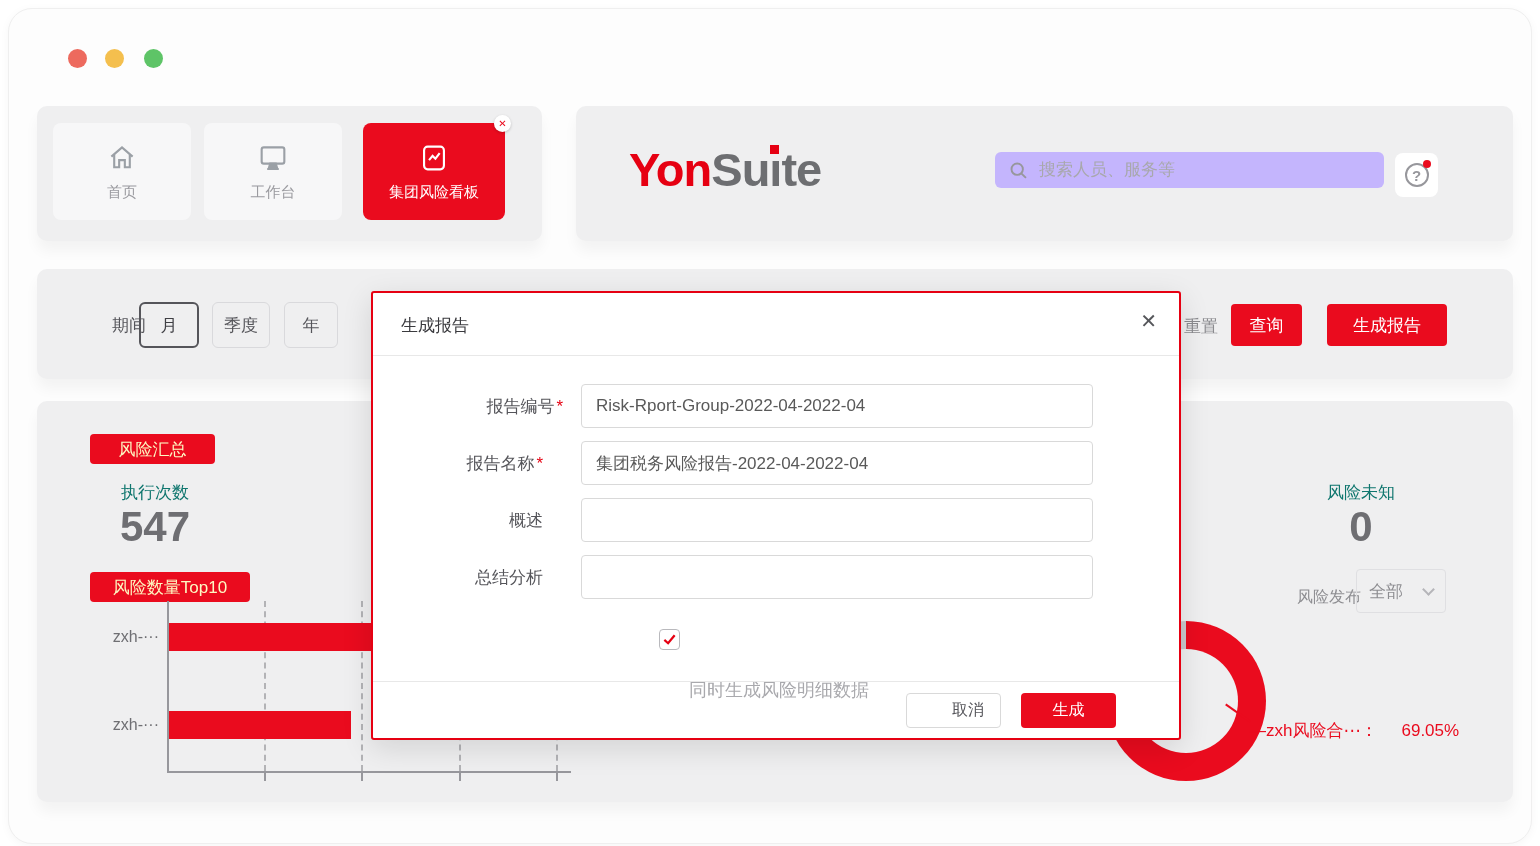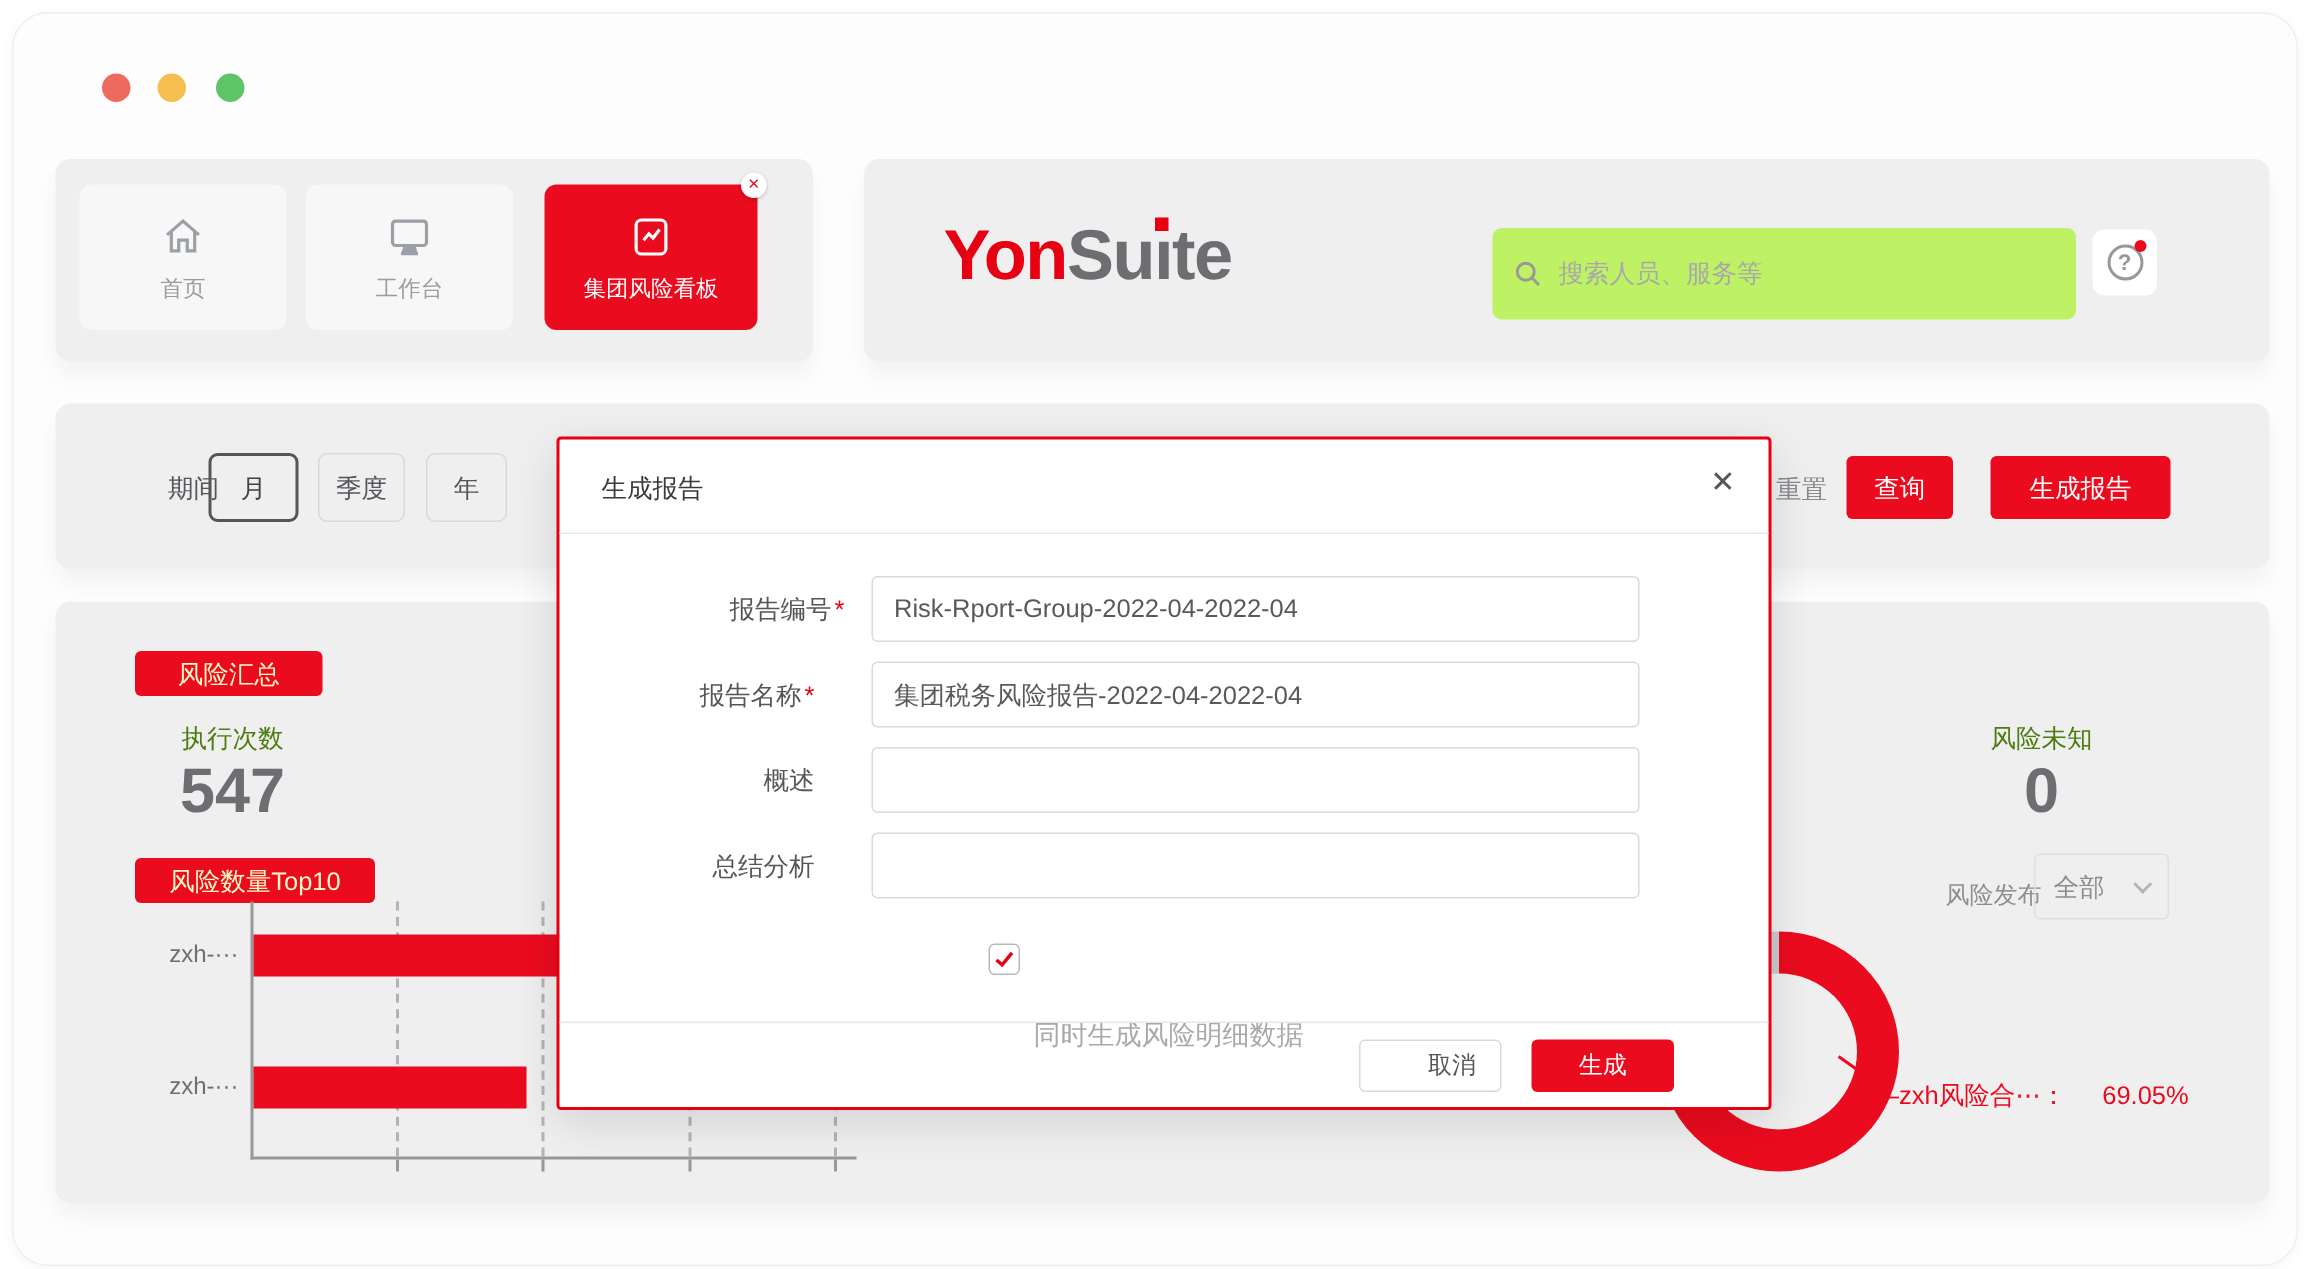--- a/index.html
+++ b/index.html
@@ -12,37 +12,37 @@
   .nav-card { position:absolute; top:17px; width:138px; height:97px; background:#f7f7f8; border-radius:8px; display:flex; flex-direction:column; align-items:center; justify-content:center; gap:8px; color:#9b9ba0; font-size:15px; cursor:pointer; }
   .nav-card.active { background:#ea0b1e; color:#fff; width:142px; }
   .nav-close { position:absolute; top:-8px; right:-6px; width:17px; height:17px; background:#fff; border-radius:50%; color:#ea0b1e; font-size:10px; line-height:17px; text-align:center; box-shadow:0 1px 3px rgba(0,0,0,.2); font-weight:bold; }
 
   
   .logo { position:absolute; left:53px; top:36px; font-size:47px; font-weight:800; letter-spacing:-1px; color:#6d6e71; white-space:nowrap; }
   .logo .red { color:#e60012; }
   .logo .iti { position:relative; }
   .logo .iti::before { content:""; position:absolute; left:1px; top:2px; width:9px; height:9px; background:#e60012; }
 
-  .searchbox { position:absolute; left:419px; top:46px; width:389px; height:61px; background:#bef264; border-radius:6px; display:flex; align-items:center; padding:0 13px; gap:10px; }
+  .searchbox { position:absolute; left:419px; top:46px; width:389px; height:36px; background:#c4b5fd; border-radius:6px; display:flex; align-items:center; padding:0 13px; gap:10px; }
   .searchbox input { border:none; outline:none; flex:1; font-size:17px; color:#55555a; background:transparent; font-family:inherit; }
   .searchbox input::placeholder { color:#a8a8ac; }
   .helpbtn { position:absolute; left:819px; top:47px; width:43px; height:44px; background:#fff; border-radius:8px; display:flex; align-items:center; justify-content:center; }
   .helpbtn .qc { width:24px; height:24px; border:2px solid #97979c; border-radius:50%; color:#97979c; font-size:15px; font-weight:bold; text-align:center; line-height:21px; }
   .helpbtn .reddot { position:absolute; right:7px; top:7px; width:8px; height:8px; background:#ea0b1e; border-radius:50%; }
 
   
   .flabel { position:absolute; font-size:17px; color:#55555a;margin-left:19px; }
   .period-btn { position:absolute; top:33px; height:46px; border-radius:6px; border:1.5px solid #d9d9dc; background:transparent; color:#55555a; font-size:17px; font-family:inherit; cursor:pointer; }
   .period-btn.selected { border:2px solid #55555a; color:#3f3f44; }
   .btn-red { position:absolute; top:35px; height:42px; background:#ea0b1e; color:#fff; border:none; border-radius:4px; font-size:17px; font-family:inherit; cursor:pointer; }
   .btn-text { position:absolute; top:46px; color:#8a8a8e; font-size:17px; cursor:pointer; }
 
   
   .badge { position:absolute; background:#ea0b1e; color:#fef9c3; font-size:17px; border-radius:4px; display:flex; align-items:center; justify-content:center; }
-  .stat-label { position:absolute; width:140px; text-align:center; color:#4d7c0f; font-size:17px; }
+  .stat-label { position:absolute; width:140px; text-align:center; color:#0f766e; font-size:17px; }
   .stat-value { position:absolute; width:140px; text-align:center; color:#6e6e72; font-size:42px; font-weight:700; }
   .axis-v { position:absolute; left:130px; top:200px; width:2px; height:172px; background:#97979c; }
   .axis-h { position:absolute; left:130px; top:370px; width:404px; height:2px; background:#97979c; }
   .gridline { position:absolute; top:200px; width:0; height:170px; border-left:2px dashed #b3b3b6; }
   .tick { position:absolute; top:372px; width:0; height:8px; border-left:2px solid #97979c; }
   .hbar { position:absolute; left:132px; height:28px; background:#ea0b1e; }
   .bar-label { position:absolute; width:86px; text-align:right; color:#6f6f73; font-size:16px; }
   .dropdown { position:absolute; width:90px; height:44px; border:1.5px solid #dfdfe2; border-radius:4px; display:flex; align-items:center; justify-content:space-between; padding:0 12px; color:#8d8d91; font-size:17px; cursor:pointer; }
   .chev { width:9px; height:9px; border-right:2px solid #b5b5b9; border-bottom:2px solid #b5b5b9; transform:rotate(45deg); margin-top:-4px; }
   .donut { position:absolute; left:1069px; top:220px; width:160px; height:160px; border-radius:50%; }

